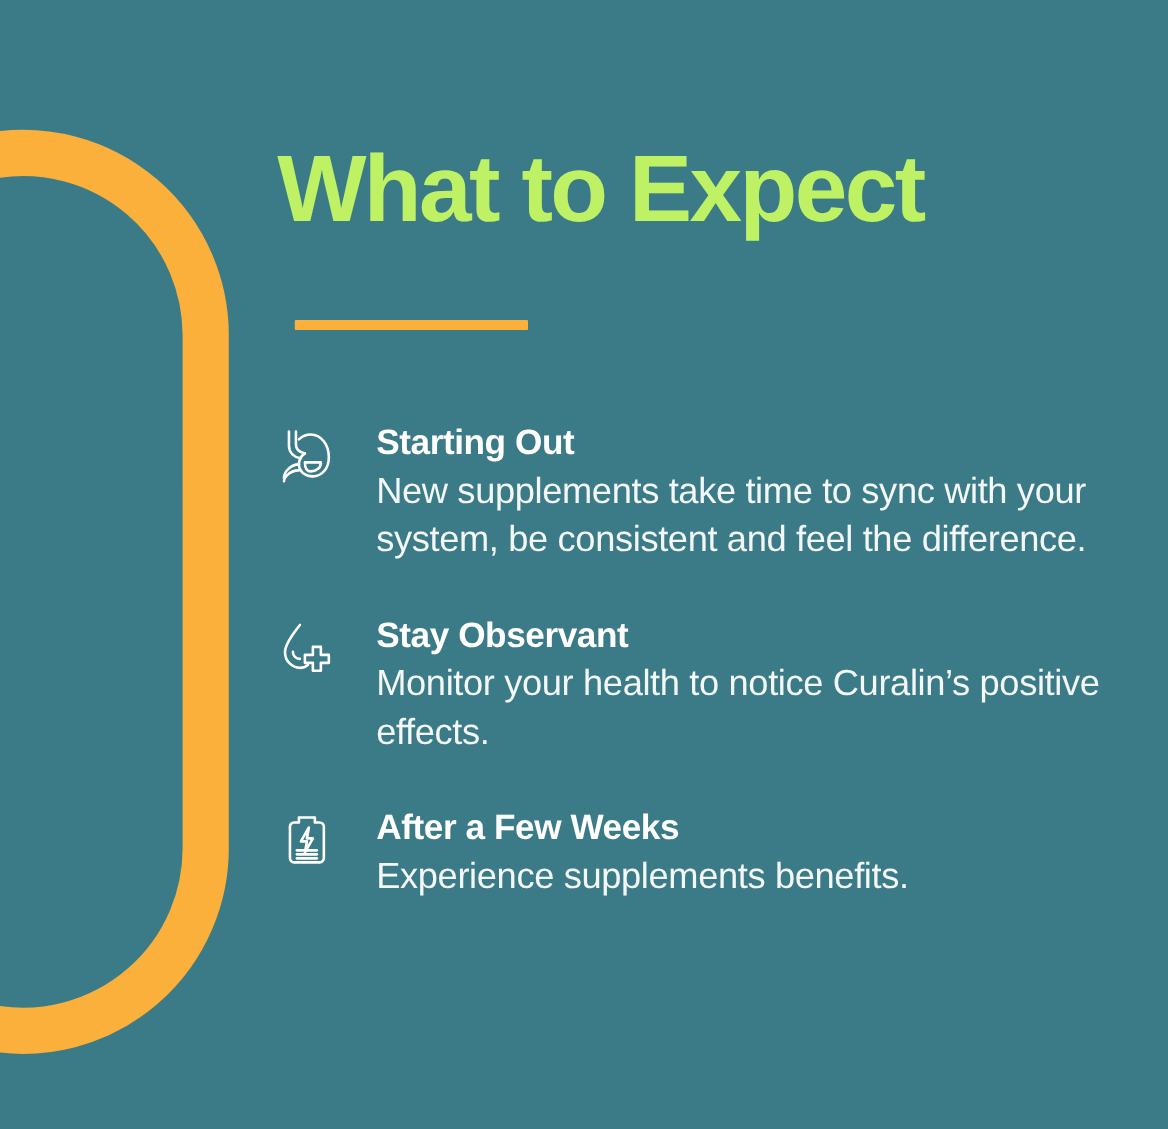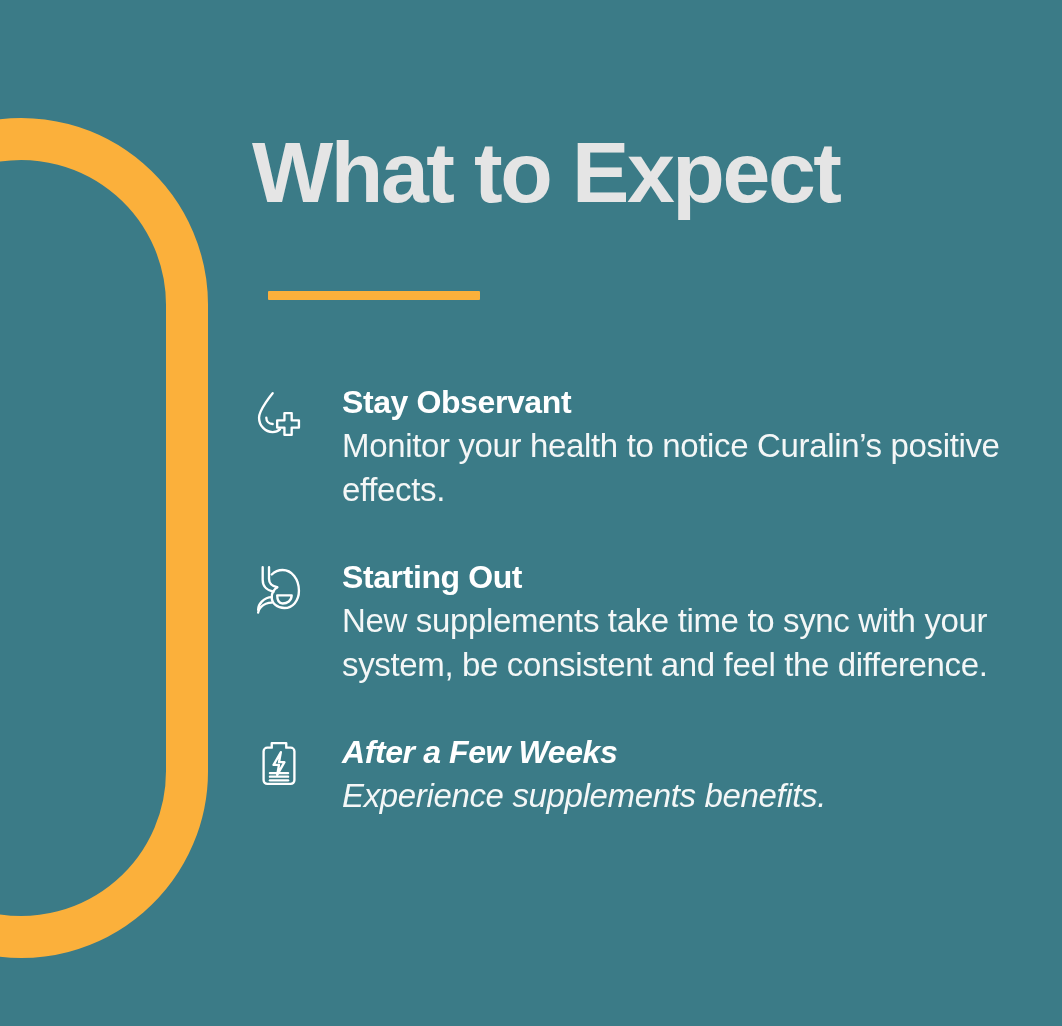--- a/index.html
+++ b/index.html
@@ -35,21 +35,21 @@
   }
   .arch-wrap svg { display: block; }
 
   
   .title {
     position: absolute;
     left: 252px;
     top: 129px;
     font-size: 86px;
     font-weight: 700;
-    color: #e5e5e5;
+    color: #bef264;
     letter-spacing: -2.4px;
     line-height: 1.0;
     white-space: nowrap;
   }
 
   
   .accent-bar {
     position: absolute;
     left: 268px;
     top: 291px;
@@ -65,21 +65,21 @@
     left: 250px;
     top: 381px;
     width: 790px;
   }
   .item {
     position: relative;
     display: flex;
     align-items: flex-start;
     margin-bottom: 44px;
   }
-  .item:last-child { margin-bottom: 0; font-style: italic; }
+  .item:last-child { margin-bottom: 0; }
 
   .item-icon {
     flex: 0 0 58px;
     width: 58px;
     height: 58px;
     margin-top: 4px;
     margin-right: 34px;
     color: #ffffff;
   }
   .item-icon svg { display: block; width: 58px; height: 58px; }
@@ -119,45 +119,45 @@
 
   <div class="title">What to Expect</div>
 
   <div class="accent-bar"></div>
 
   <div class="items">
 
     <div class="item">
       <span class="item-icon">
         <svg viewBox="0 0 64 64" fill="none" stroke="currentColor" stroke-width="2.6" stroke-linecap="round" stroke-linejoin="round" xmlns="http://www.w3.org/2000/svg">
-          <path d="M25 9 C25 9 10 27 10 36 C10 45 17 52 25 52 C28 52 31 51 33 49"></path>
-          <path d="M25 43 C21 43 18 40 18 36"></path>
-          <path d="M38 31 L46 31 L46 39 L54 39 L54 47 L46 47 L46 55 L38 55 L38 47 L30 47 L30 39 L38 39 Z"></path>
-        </svg>
-      </span>
-      <div class="item-text">
-        <div class="item-heading">Stay Observant</div>
-        <div class="item-body">Monitor your health to notice Curalin’s positive effects.</div>
-      </div>
-    </div>
-
-    <div class="item">
-      <span class="item-icon">
-        <svg viewBox="0 0 64 64" fill="none" stroke="currentColor" stroke-width="2.6" stroke-linecap="round" stroke-linejoin="round" xmlns="http://www.w3.org/2000/svg">
           <path d="M14 8 L14 22 C14 30 20 34 26 35"></path>
           <path d="M21 8 L21 21 C21 26 25 29 30 30"></path>
           <path d="M30 30 C27 32 24 36 24 41 C24 48 30 53 38 53 C47 53 54 45 54 34 C54 21 46 11 36 11 C31 11 27 13 24 16"></path>
           <path d="M24 41 C20 41 16 43 13 46 C10 49 9 52 9 55"></path>
           <path d="M24 47 C19 47 15 49 12 52 C10 54 9 56 9 58"></path>
           <path d="M30 39 L46 39 C46 45 41 48 36 48 C32 48 30 45 30 39 Z"></path>
         </svg>
       </span>
       <div class="item-text">
         <div class="item-heading">Starting Out</div>
         <div class="item-body">New supplements take time to sync with your system, be consistent and feel the difference.</div>
+      </div>
+    </div>
+
+    <div class="item">
+      <span class="item-icon">
+        <svg viewBox="0 0 64 64" fill="none" stroke="currentColor" stroke-width="2.6" stroke-linecap="round" stroke-linejoin="round" xmlns="http://www.w3.org/2000/svg">
+          <path d="M25 9 C25 9 10 27 10 36 C10 45 17 52 25 52 C28 52 31 51 33 49"></path>
+          <path d="M25 43 C21 43 18 40 18 36"></path>
+          <path d="M38 31 L46 31 L46 39 L54 39 L54 47 L46 47 L46 55 L38 55 L38 47 L30 47 L30 39 L38 39 Z"></path>
+        </svg>
+      </span>
+      <div class="item-text">
+        <div class="item-heading">Stay Observant</div>
+        <div class="item-body">Monitor your health to notice Curalin’s positive effects.</div>
       </div>
     </div>
 
     <div class="item">
       <span class="item-icon">
         <svg viewBox="0 0 64 64" fill="none" stroke="currentColor" stroke-width="2.6" stroke-linecap="round" stroke-linejoin="round" xmlns="http://www.w3.org/2000/svg">
           <path d="M24 9 L40 9 L40 14 L45 14 C47 14 49 16 49 18 L49 50 C49 52 47 54 45 54 L19 54 C17 54 15 52 15 50 L15 18 C15 16 17 14 19 14 L24 14 Z"></path>
           <path d="M34 19 L26 33 L32 33 L30 44 L38 30 L32 30 Z"></path>
           <path d="M22 42 L42 42"></path>
           <path d="M22 46 L42 46"></path>

